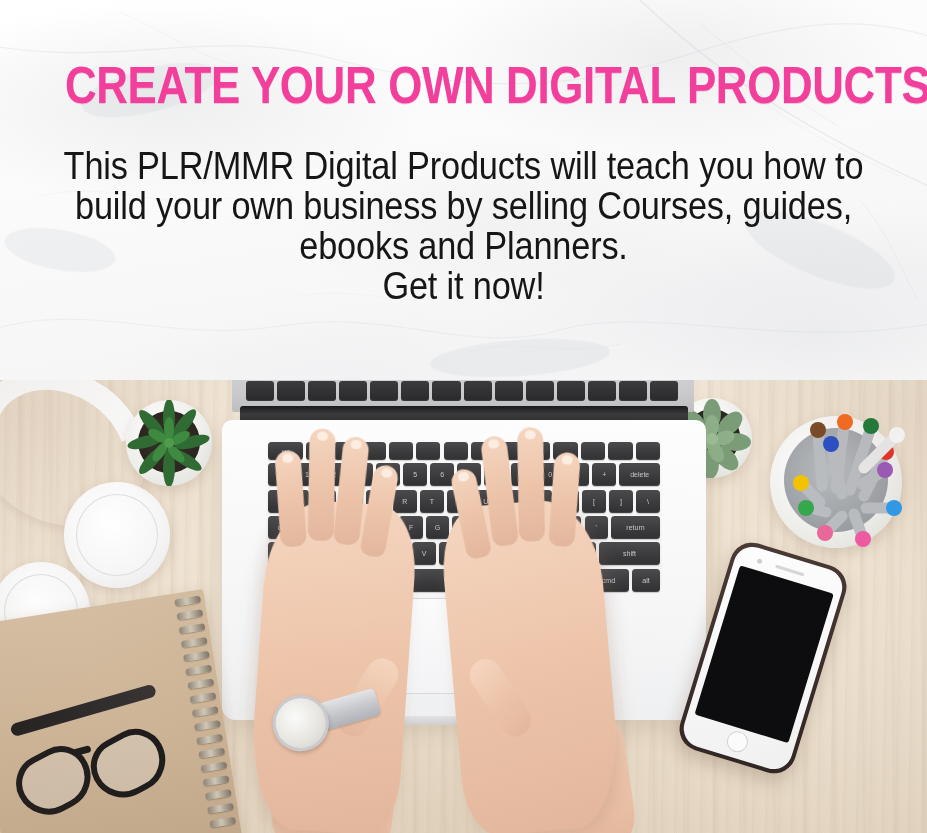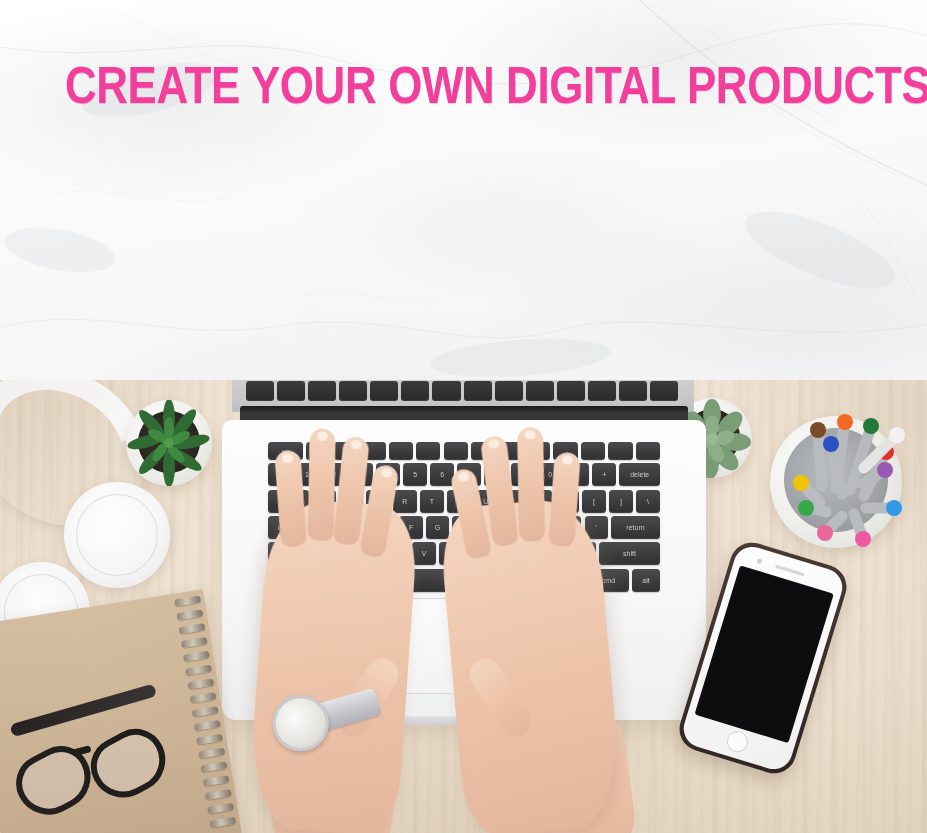--- a/index.html
+++ b/index.html
@@ -328,20 +328,26 @@
       <g fill="#c9ccd0" opacity="0.22">
         <ellipse cx="150" cy="90" rx="70" ry="22" transform="rotate(-14 150 90)"></ellipse>
         <ellipse cx="820" cy="250" rx="80" ry="26" transform="rotate(22 820 250)"></ellipse>
         <ellipse cx="520" cy="358" rx="90" ry="18" transform="rotate(-4 520 358)"></ellipse>
         <ellipse cx="60" cy="250" rx="56" ry="20" transform="rotate(10 60 250)"></ellipse>
       </g>
     </svg>
 
     <div class="headline">CREATE YOUR OWN DIGITAL PRODUCTS</div>
 
+    <div class="body-copy">
+      <span class="body-line">This PLR/MMR Digital Products will teach you how to</span>
+      <span class="body-line">build your own business by selling Courses, guides,</span>
+      <span class="body-line">ebooks and Planners.</span>
+      <span class="body-line">Get it now!</span>
+    </div>
   </div>
 
   <div class="photo">
     <div class="wood-grain"></div>
     <div class="wood-shade"></div>
 
     <div>
       <div class="hp-band"></div>
       <div class="hp-cup hp-cup-1"></div>
       <div class="hp-cup hp-cup-2"></div>

